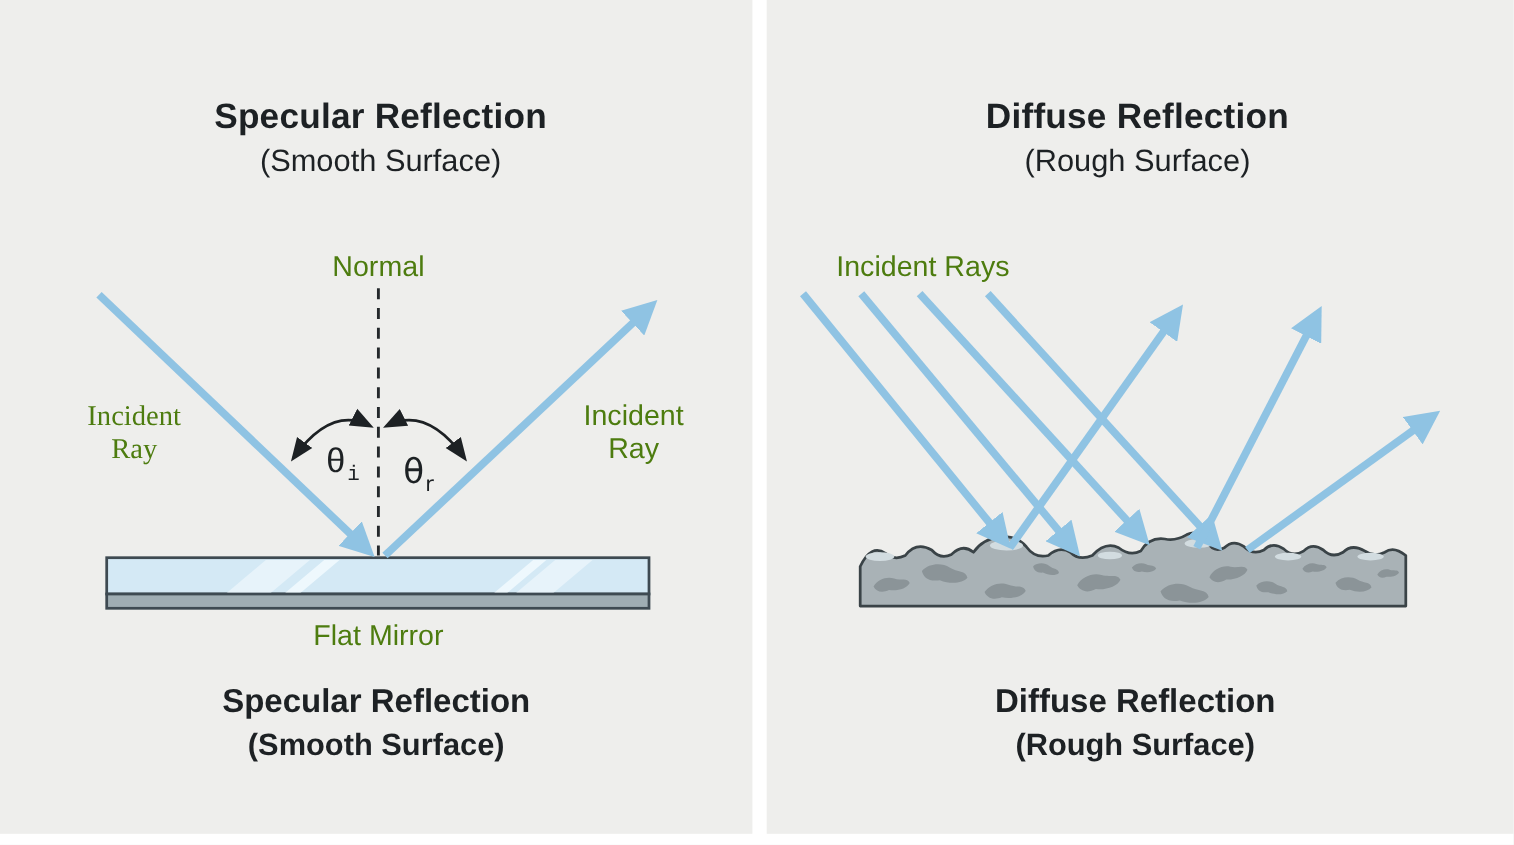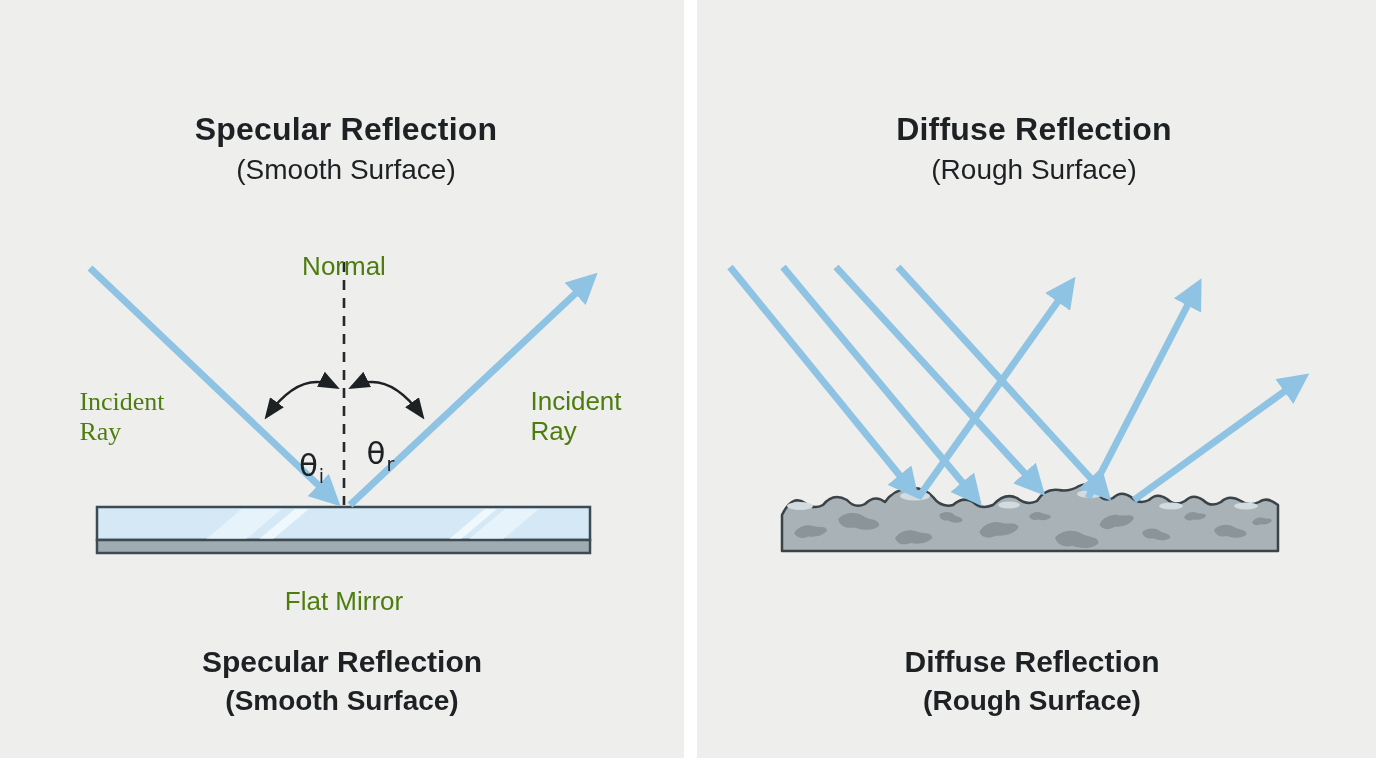--- a/index.html
+++ b/index.html
@@ -5,21 +5,21 @@
   html,body{margin:0;padding:0;}
   body{
     width:1376px;height:768px;position:relative;background:#ffffff;
     font-family:"Liberation Sans","DejaVu Sans",sans-serif;color:#1d2124;
     overflow:hidden;
   }
   .panel{position:absolute;top:0;height:758px;background:#eeeeec;}
   .panel.left{left:0;width:684px;}
   .panel.right{left:697px;width:710px;}
   .panel svg{position:absolute;left:0;top:0;}
-  .txt{position:absolute;transform:translateX(-50%);white-space:nowrap;line-height:1.15;margin-top:24px;}
+  .txt{position:absolute;transform:translateX(-50%);white-space:nowrap;text-align:center;line-height:1.15;}
   .title{font-size:32px;font-weight:700;letter-spacing:.2px;}
   .subtitle{font-size:28px;font-weight:500;}
   .lbl{font-size:26px;font-weight:500;color:#4d7c0f;}
   .cap1{font-size:30px;font-weight:700;}
   .cap2{font-size:28px;font-weight:600;}
   .theta{font-family:"DejaVu Sans",sans-serif;font-size:31px;font-weight:500;}
   .theta .sub{font-size:19px;position:relative;top:7px;left:1px;}
 </style>
 </head>
 <body>
@@ -69,21 +69,21 @@
 
   <div class="txt lbl" style="left:122px;top:363px;font-family:Liberation Serif, serif;">
     <span>Incident</span><br>
     <span>Ray</span>
   </div>
   <div class="txt lbl" style="left:576px;top:363px;">
     <span>Incident</span><br>
     <span>Ray</span>
   </div>
 
-  <div class="txt theta" style="left:311px;top:424px;">
+  <div class="txt theta" style="left:311px;top:404px;font-family:Liberation Mono, monospace;">
     <span>θ</span><span class="sub">i</span>
   </div>
   <div class="txt theta" style="left:380px;top:412px;">
     <span>θ</span><span class="sub">r</span>
   </div>
 
   <div class="txt lbl" style="left:344px;top:563px;">Flat Mirror</div>
 
   <div class="txt cap1" style="left:342px;top:621px;">Specular Reflection</div>
   <div class="txt cap2" style="left:342px;top:661px;">(Smooth Surface)</div>
@@ -142,17 +142,18 @@
     <g stroke="#8fc3e3" stroke-width="7">
       <line x1="221" y1="498" x2="374" y2="283" marker-end="url(#blueArrow2)"></line>
       <line x1="391" y1="498" x2="501" y2="285" marker-end="url(#blueArrow2)"></line>
       <line x1="437" y1="500" x2="606" y2="378" marker-end="url(#blueArrow2)"></line>
     </g>
   </svg>
 
   <div class="txt title" style="left:337px;top:87px;">Diffuse Reflection</div>
   <div class="txt subtitle" style="left:337px;top:130px;">(Rough Surface)</div>
 
+  <div class="txt lbl" style="left:142px;top:228px;">Incident Rays</div>
 
 
   <div class="txt cap1" style="left:335px;top:621px;">Diffuse Reflection</div>
   <div class="txt cap2" style="left:335px;top:661px;">(Rough Surface)</div>
 </div>
 
 </body></html>

